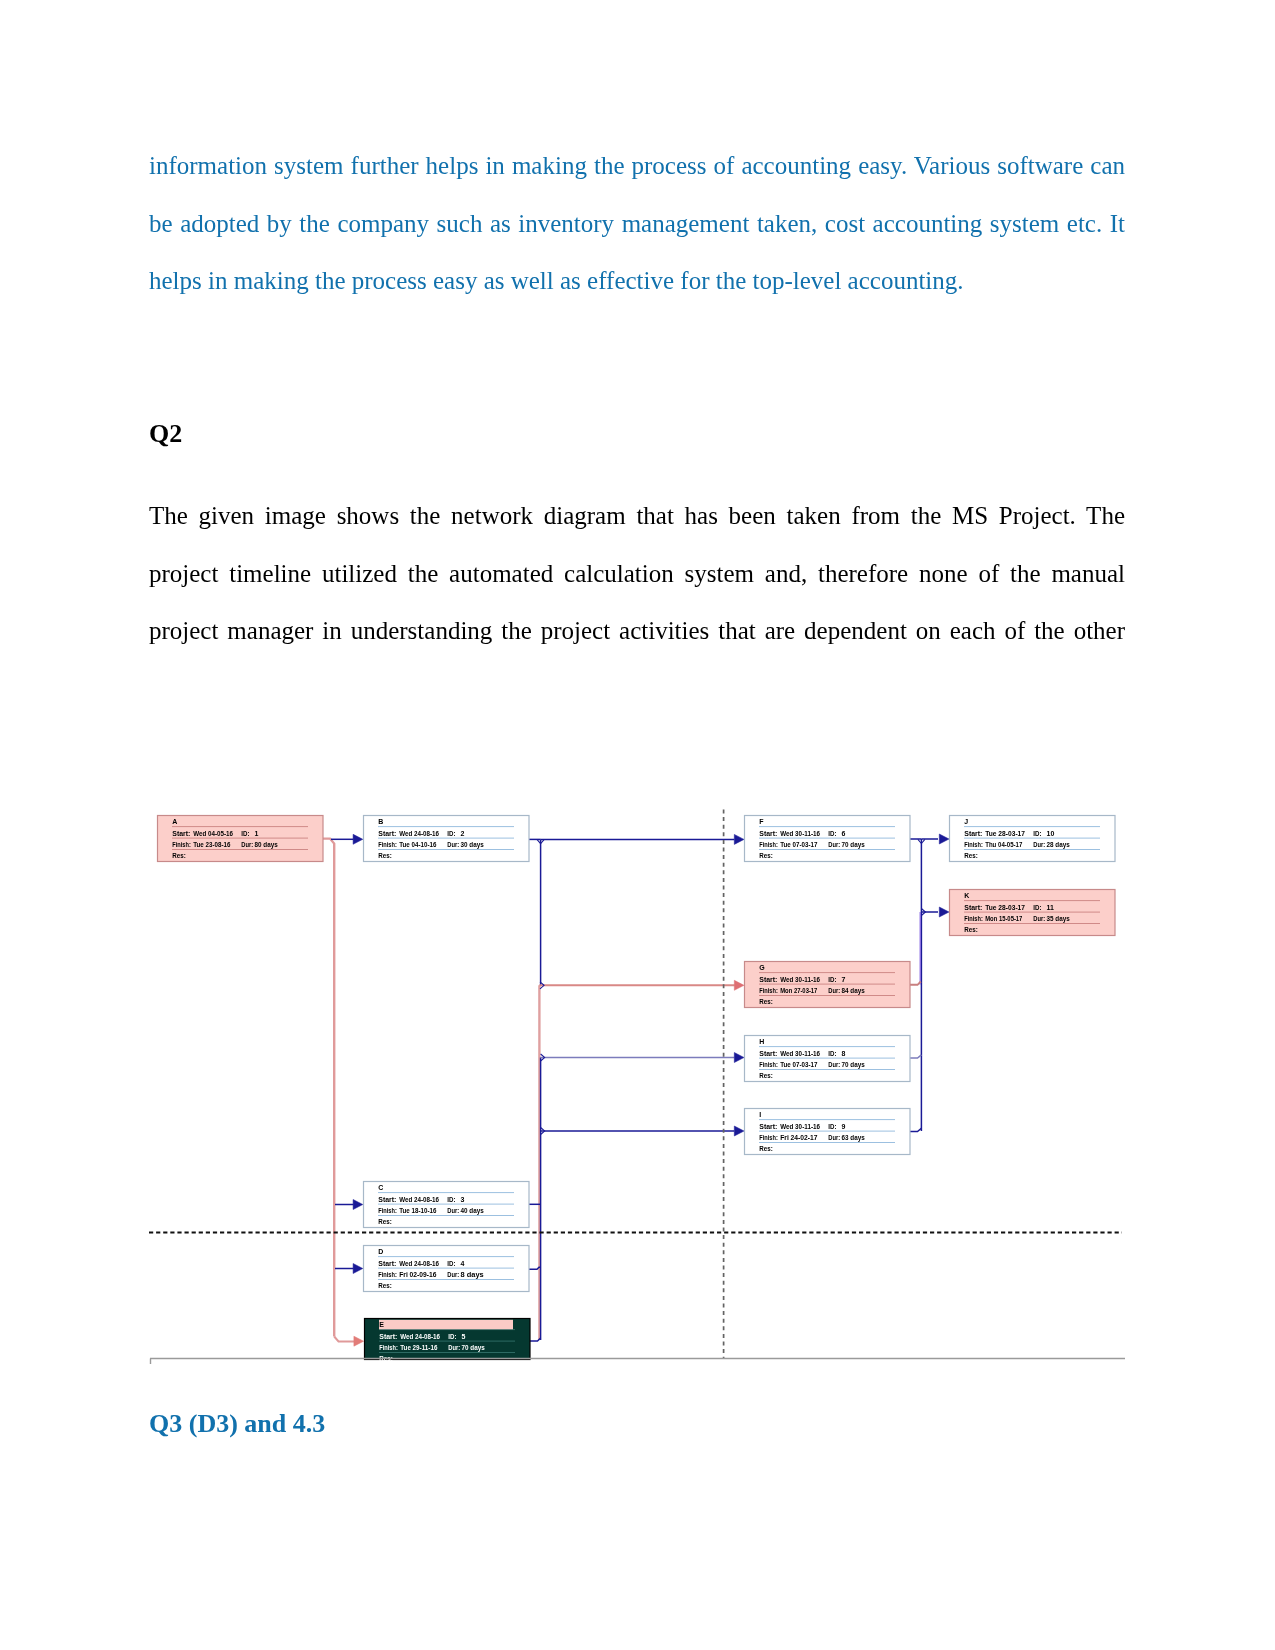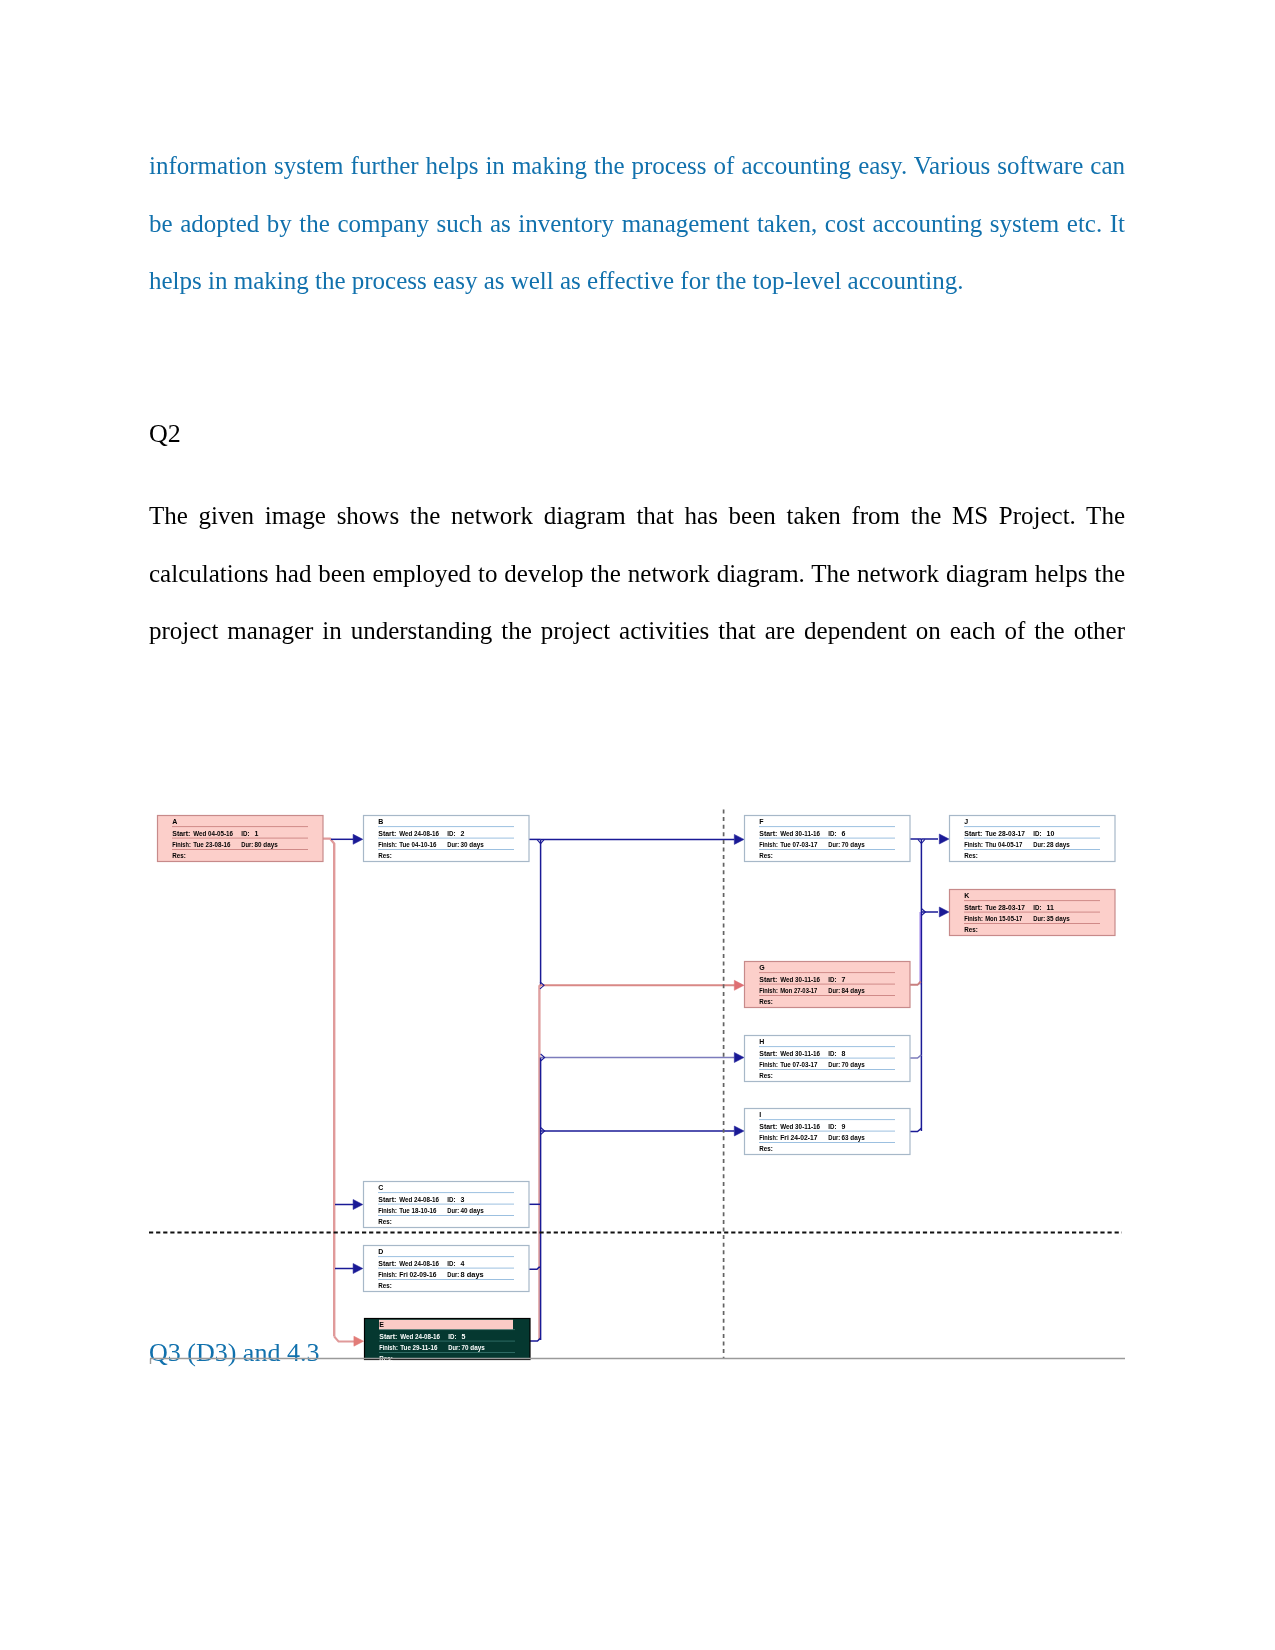--- a/index.html
+++ b/index.html
@@ -4,40 +4,40 @@
 <title>doc</title>
 <style>
   html,body{margin:0;padding:0;background:#fff;}
   body{width:1275px;height:1650px;position:relative;overflow:hidden;font-family:"Liberation Serif",serif;}
   .page{position:absolute;left:0;top:0;width:1275px;height:1650px;}
   .para{position:absolute;left:149px;width:976px;font-size:25px;line-height:57.5px;}
   .para .ln{white-space:nowrap;text-align:justify;text-align-last:justify;height:57.5px;}
   .para .ln.last{text-align-last:left;white-space:normal;}
   .blue{color:#1171AD;}
   .blk{color:#000;}
-  .hd{position:absolute;left:149px;font-weight:normal;font-size:26px;line-height:30px;}
+  .hd{position:absolute;left:149px;font-weight:bold;font-size:26px;line-height:30px;}
   
   #diagram{position:absolute;left:0;top:0;width:1275px;height:1650px;}
 </style>
 </head>
 <body>
 
 <div class="page">
   <div class="para blue" style="top:137px">
       <div class="ln">information system further helps in making the process of accounting easy. Various software can</div>
       <div class="ln">be adopted by the company such as inventory management taken, cost accounting system etc. It</div>
       <div class="ln last">helps in making the process easy as well as effective for the top-level accounting.</div>
     </div>
   <div class="hd blk" style="top:419px">Q2</div>
   <div class="para blk" style="top:487px">
       <div class="ln">The given image shows the network diagram that has been taken from the MS Project. The</div>
-      <div class="ln">calculations had been employed to develop the network diagram. The network diagram helps the</div>
+      <div class="ln">project timeline utilized the automated calculation system and, therefore none of the manual</div>
       <div class="ln">project manager in understanding the project activities that are dependent on each of the other</div>
     </div>
-  <div class="hd blue" style="top:1338px">Q3 (D3) and 4.3</div>
+  <div class="hd blue" style="top:1409px">Q3 (D3) and 4.3</div>
 
   <div id="diagram-wrap">
     <svg id="diagram" viewBox="0 0 1275 1650" width="1275" height="1650" xmlns="http://www.w3.org/2000/svg" shape-rendering="geometricPrecision">
       <g id="links">
           <polyline points="322.5,838.6 330,838.6 334.2,843.6 334.2,1336.5" fill="none" stroke="#E09A9A" stroke-width="2.4"></polyline>
           <polyline points="331,839.3 353.5,839.3" fill="none" stroke="#1A1A96" stroke-width="1.5"></polyline>
           <path d="M 362.8 839.3 L 353.1 834.3 L 353.1 844.3 Z" fill="#1A1A96" stroke="#1A1A96" stroke-width="0.5" stroke-linejoin="miter"></path>
           <polyline points="335,1204.5 353.5,1204.5" fill="none" stroke="#1A1A96" stroke-width="1.5"></polyline>
           <path d="M 362.8 1204.5 L 353.1 1199.5 L 353.1 1209.5 Z" fill="#1A1A96" stroke="#1A1A96" stroke-width="0.5" stroke-linejoin="miter"></path>
           <polyline points="335,1268.5 353.5,1268.5" fill="none" stroke="#1A1A96" stroke-width="1.5"></polyline>

